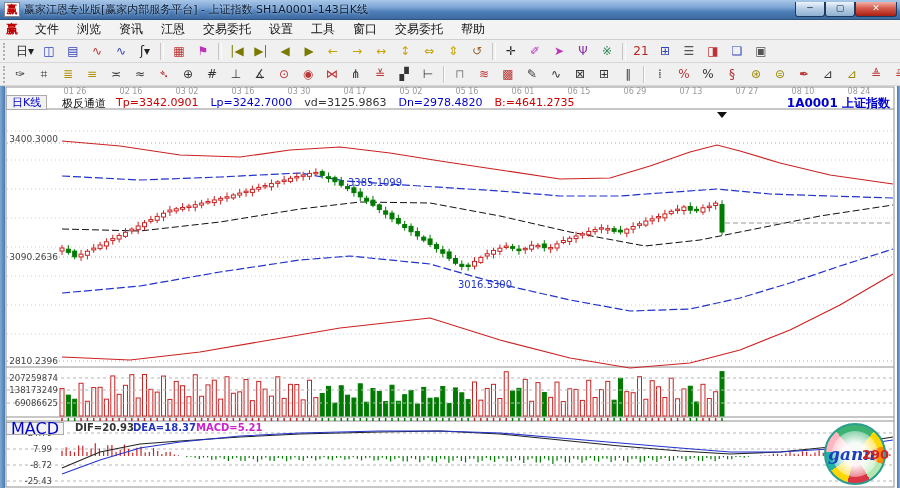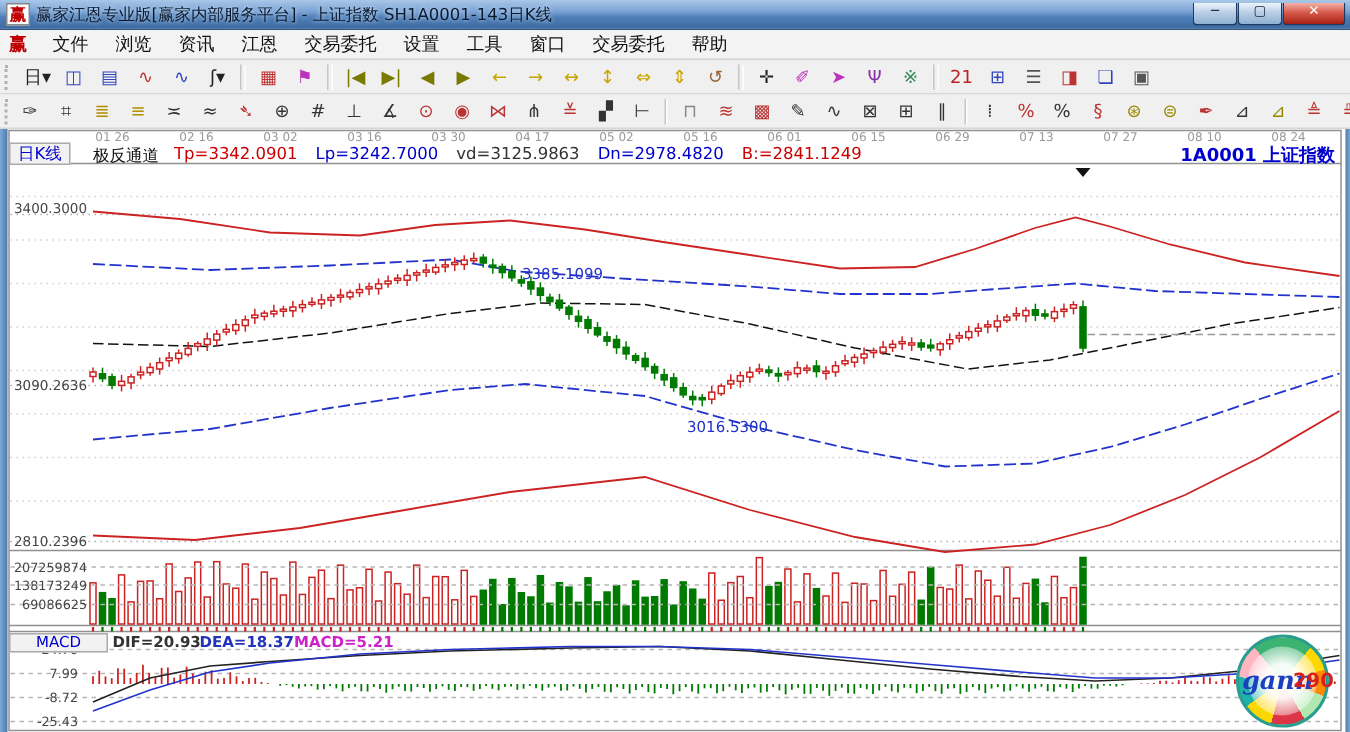--- a/index.html
+++ b/index.html
@@ -32,22 +32,22 @@
   .tsep{width:2px;height:17px;border-left:1px solid #c6c6c6;border-right:1px solid #fdfdfd;margin:0 3px;}
   
   .chartwrap{position:absolute;left:0;top:86px;width:900px;height:402px;background:#fff;}
   .ledge{position:absolute;left:0;top:0;width:5px;height:402px;
     background:linear-gradient(90deg,#7fa8d4,#4a7ab0);}
   .redge{position:absolute;right:0;top:0;width:3px;height:402px;
     background:linear-gradient(90deg,#4a7ab0,#7fa8d4);}
   svg{position:absolute;left:0;top:0;}
   .tabK{position:absolute;left:6px;top:9px;font-size:11px;color:#0000cc;background:#f2f2f2;
     border:1px solid #aaa;padding:0 5px;line-height:13px;}
-  .tabM{position:absolute;left:6px;top:336px;font-size:10px;color:#0000cc;background:#f2f2f2;
-    border:1px solid #aaa;padding:0 17px;line-height:11px;}
+  .tabM{position:absolute;left:6px;top:336px;font-size:16px;color:#0000cc;background:#f2f2f2;
+    border:1px solid #aaa;padding:0 4px;line-height:11px;}
   .hdr{position:absolute;left:62px;top:10px;font-size:11px;display:flex;white-space:nowrap;}
   .hdr .ind{color:#111;margin-right:10px;font-weight:normal;}
   .hdr span{margin-right:12px;}
   .sym{position:absolute;right:10px;top:9px;font-size:12px;color:#0000cc;font-weight:bold;}
   
   .gann{position:absolute;right:14px;bottom:3px;width:62px;height:62px;}
   .gwheel{position:absolute;inset:0;border-radius:50%;border:2px solid #2a9d8f;box-sizing:border-box;
     background:conic-gradient(#3cb371 0 40deg,#ffd700 40deg 75deg,#ff8c00 75deg 110deg,
       #b0e8b0 110deg 150deg,#dc3545 150deg 195deg,#ffd700 195deg 235deg,
       #20b2aa 235deg 275deg,#ffb6c1 275deg 320deg,#3cb371 320deg 360deg);}
@@ -846,21 +846,21 @@
         <line x1="889.8399999999986" y1="370" x2="889.8399999999986" y2="368.30938714088575" stroke="#cc2222" stroke-width="1.2"></line>
         <path stroke="#222" stroke-width="1.1" d="M62,382 L100,366 L140,358 L180,355 L240,351 L300,348 L380,346 L440,345 L500,348 L560,354 L620,360 L680,365 L730,368 L780,366 L830,361 L893,351 " fill="none"></path>
         <path stroke="#2233cc" stroke-width="1.1" d="M62,388 L100,374 L140,362 L180,356 L240,350 L300,347 L380,345 L440,345 L500,347 L560,352 L620,357 L680,362 L730,366 L780,366 L830,363 L893,354 " fill="none"></path>
         <text x="75" y="345" font-size="10" fill="#333333" font-weight="bold">DIF=20.93</text>
         <text x="133" y="345" font-size="10" fill="#2233bb" font-weight="bold">DEA=18.37</text>
         <text x="196" y="345" font-size="10" fill="#cc22cc" font-weight="bold">MACD=5.21</text>
       </svg>
     <div class="tabK">日K线</div>
     <div class="hdr">
       <span class="ind">极反通道</span>
-      <span id="params" style="display: inline;"><span style="color: rgb(204, 0, 0); margin-top: 11px;">Tp=3342.0901</span><span style="color: rgb(0, 0, 204);">Lp=3242.7000</span><span style="color: rgb(51, 51, 51);">vd=3125.9863</span><span style="color: rgb(0, 0, 204);">Dn=2978.4820</span><span style="color: rgb(204, 0, 0);">B:=2841.1249</span></span>
+      <span id="params" style="display: inline;"><span style="color: rgb(204, 0, 0); margin-top: 11px;">Tp=3342.0901</span><span style="color: rgb(0, 0, 204);">Lp=3242.7000</span><span style="color: rgb(51, 51, 51);">vd=3125.9863</span><span style="color: rgb(0, 0, 204);">Dn=2978.4820</span><span style="color: rgb(204, 0, 0);">B:=4641.2735</span></span>
     </div>
     <div class="sym">1A0001 上证指数</div>
     <div class="tabM">MACD</div>
     <div class="gann">
       <div class="gwheel"></div>
       <span class="gtxt">gann</span>
       <span class="g360">290</span>
     </div>
     <div class="ledge"></div>
     <div class="redge"></div>

